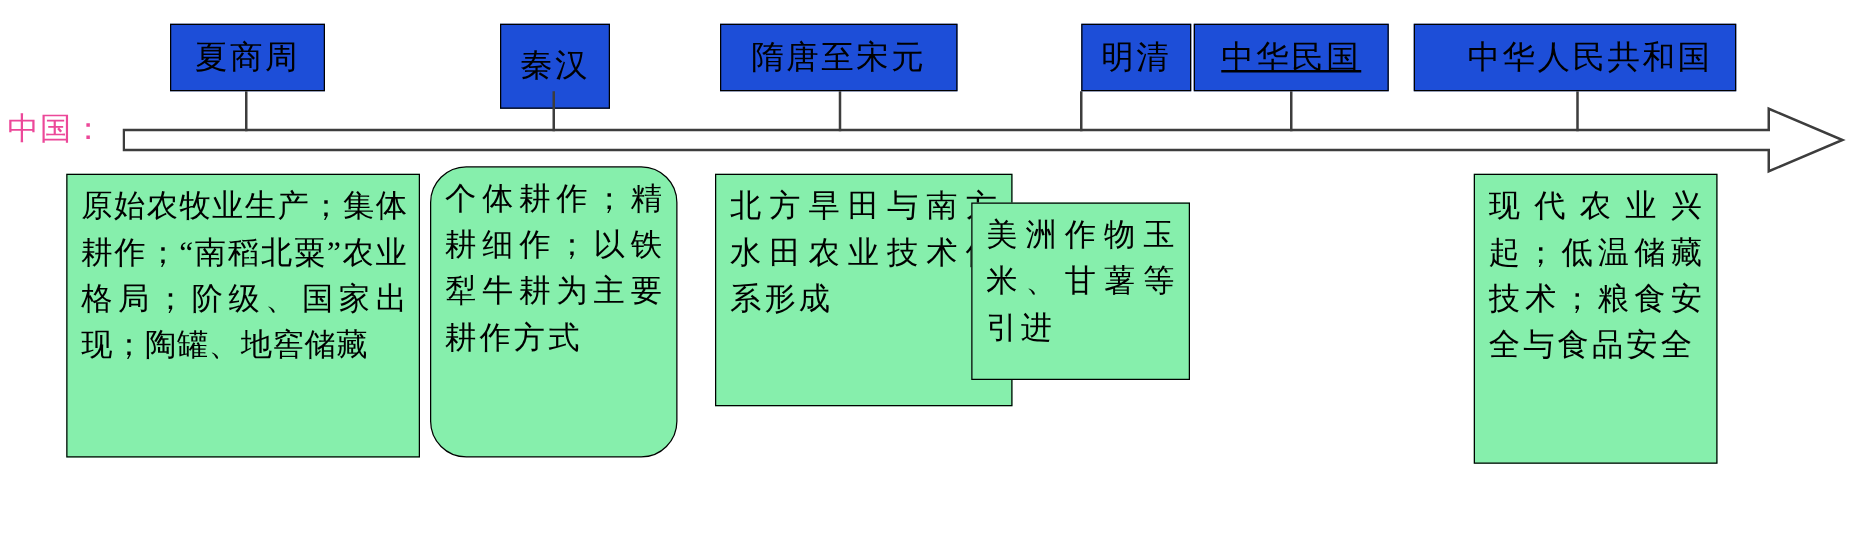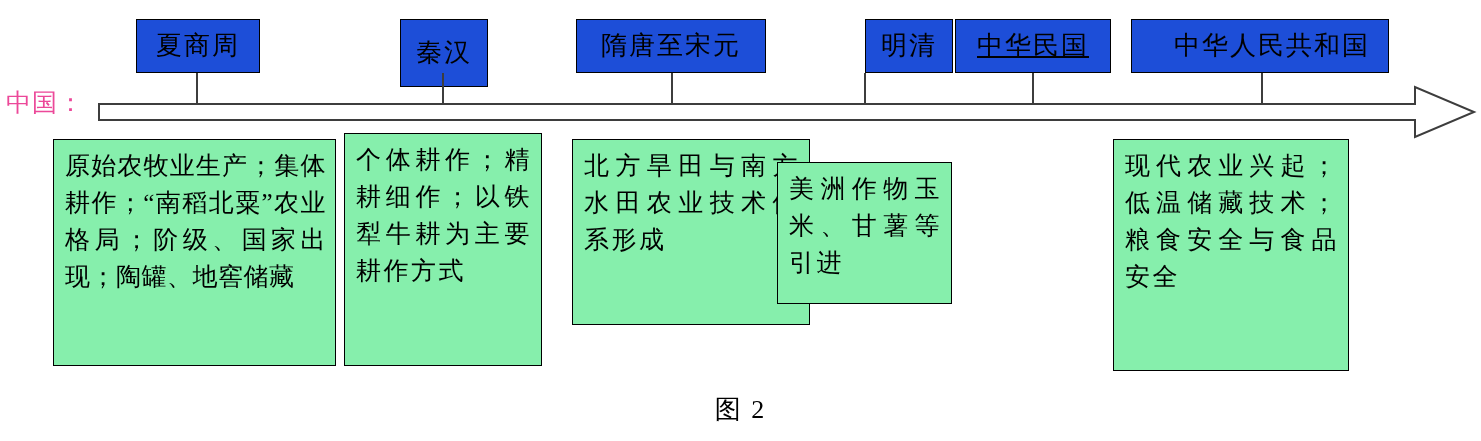--- a/index.html
+++ b/index.html
@@ -106,20 +106,19 @@
       <div class="era-stem" style="left: 671px; top: 73px; height: 32px;"></div>
       <div class="era-box" style="left: 820px; top: 19px; width: 88px; height: 54px; margin-left: 45px;">明清</div>
       <div class="era-stem" style="left: 864px; top: 73px; height: 32px;"></div>
       <div class="era-box" style="left: 955px; top: 19px; width: 156px; height: 54px; text-decoration: underline;">中华民国</div>
       <div class="era-stem" style="left: 1032px; top: 73px; height: 32px;"></div>
       <div class="era-box" style="left: 1131px; top: 19px; width: 258px; height: 54px; padding-left: 32px;">中华人民共和国</div>
       <div class="era-stem" style="left: 1261px; top: 73px; height: 32px;"></div>
     </div>
   <div id="content-layer">
       <div class="content-box" style="left: 53px; top: 139px; width: 283px; height: 227px;">原始农牧业生产；集体耕作；“南稻北粟”农业格局；阶级、国家出现；陶罐、地窖储藏</div>
-      <div class="content-box loose" style="left: 344px; top: 133px; width: 198px; height: 233px;">个体耕作；精耕细作；以铁犁牛耕为主要耕作方式</div>
+      <div class="content-box loose" style="left: 344px; top: 133px; width: 198px; height: 233px; border-radius: 29px;">个体耕作；精耕细作；以铁犁牛耕为主要耕作方式</div>
       <div class="content-box loose" style="left: 572px; top: 139px; width: 238px; height: 186px;">北方旱田与南方水田农业技术体系形成</div>
       <div class="content-box loose" style="left: 777px; top: 138px; width: 175px; height: 142px; margin-top: 24px;">美洲作物玉米、甘薯等引进</div>
-      <div class="content-box loose" style="left: 1113px; top: 139px; width: 236px; height: 232px;">现代农业兴起；低温储藏技术；粮食安全与食品安全</div>
+      <div class="content-box loose" style="left: 1179px; top: 139px; width: 195px; height: 232px;">现代农业兴起；低温储藏技术；粮食安全与食品安全</div>
     </div>
 
-  <div class="caption">图 2</div>
 </div>
 
 </body></html>

